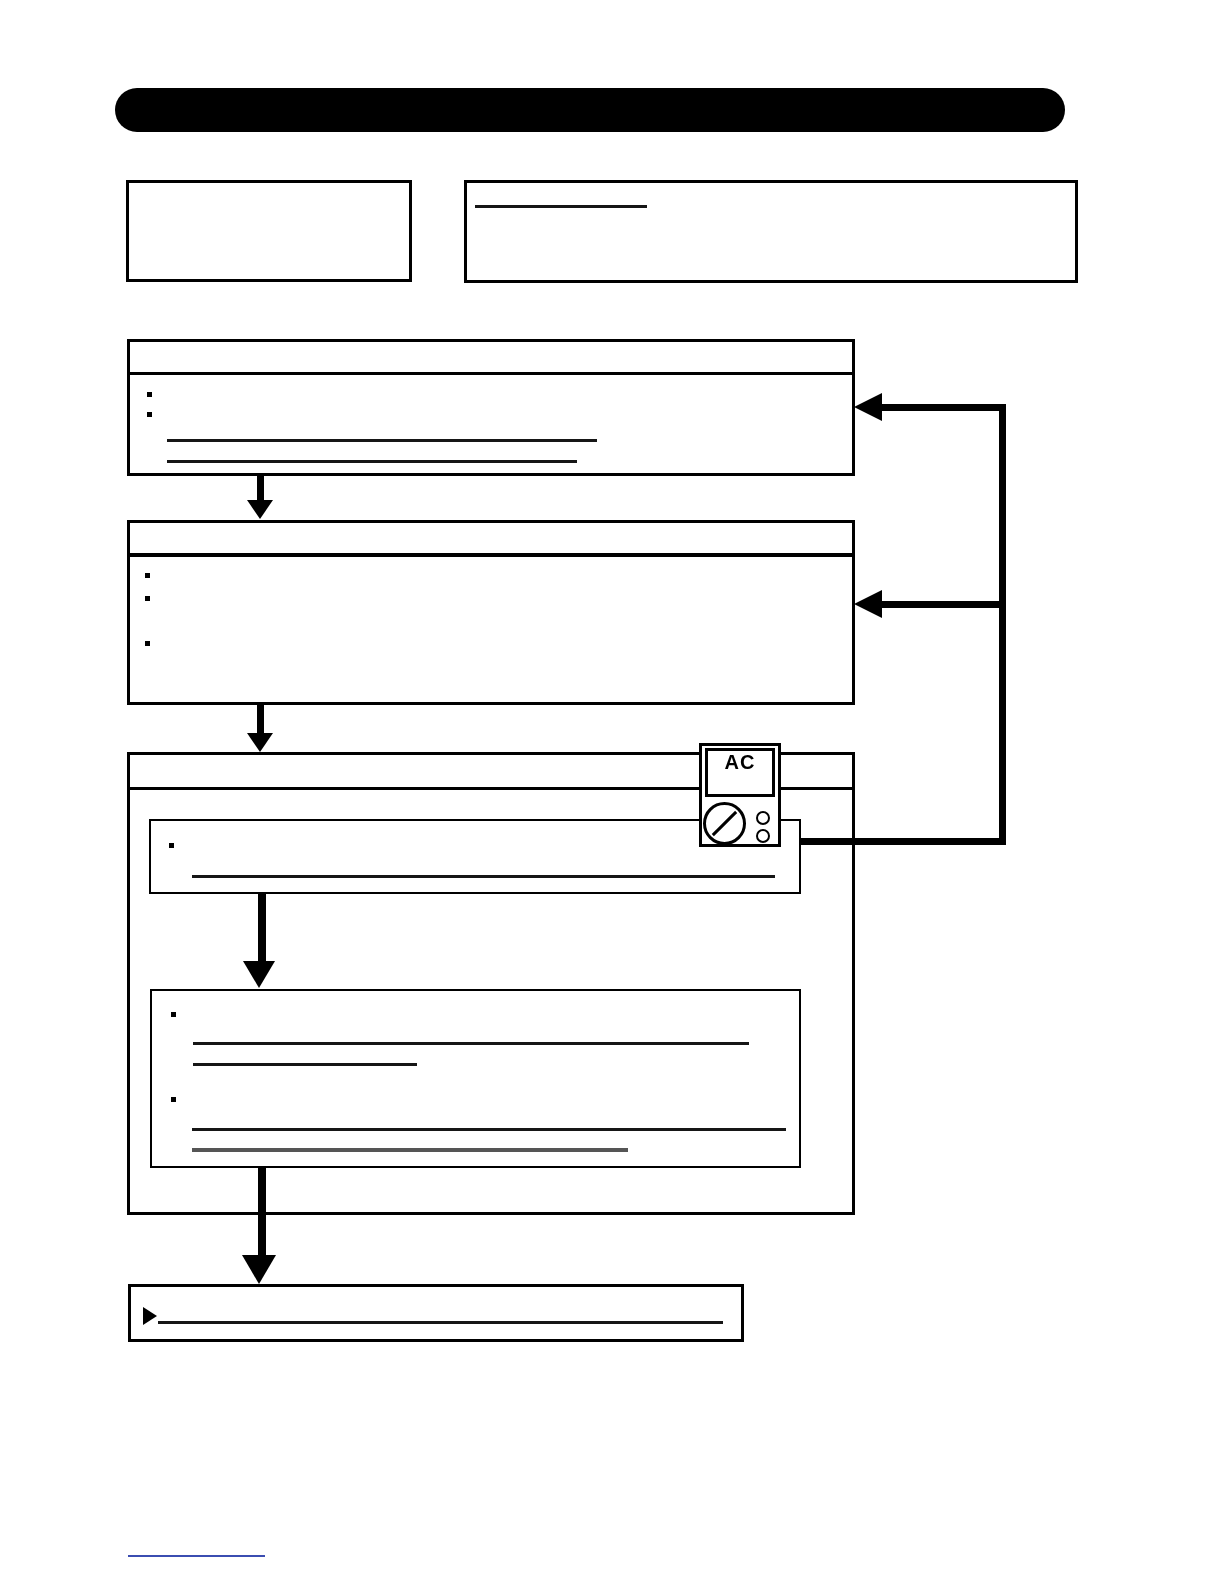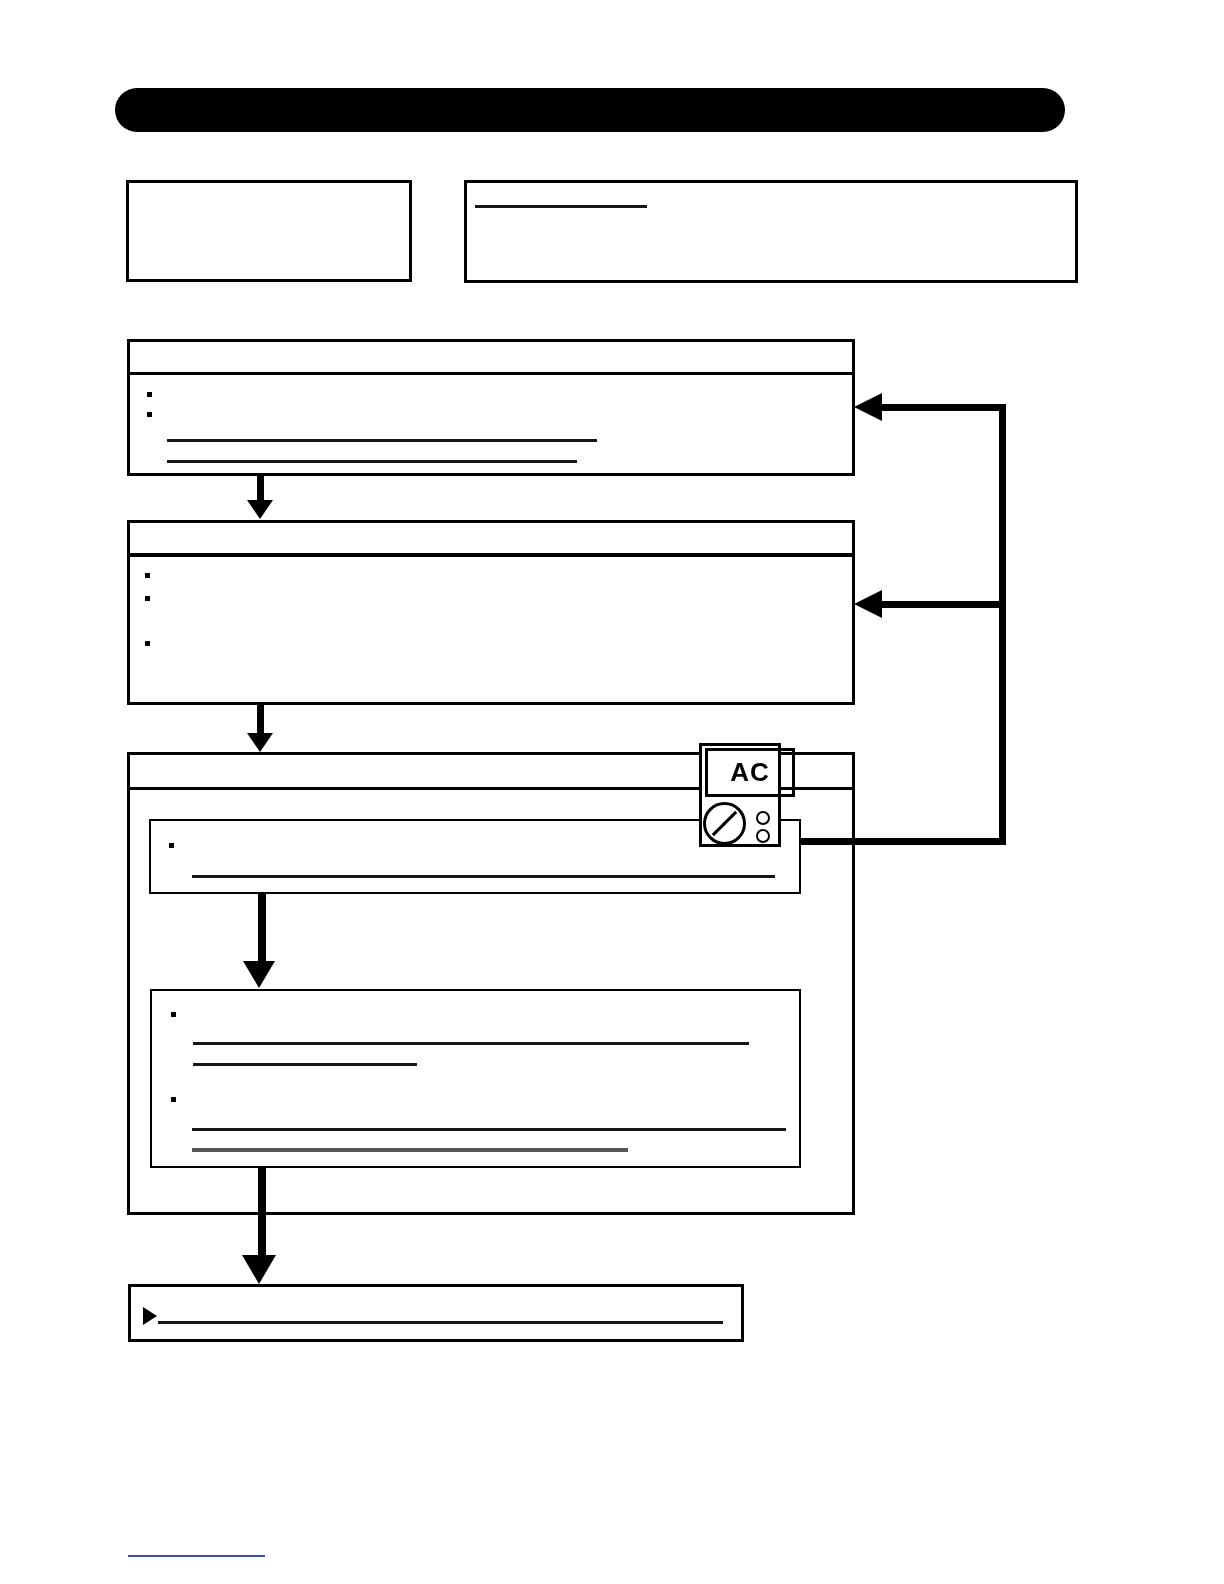--- a/index.html
+++ b/index.html
@@ -38,24 +38,24 @@
     border-right:28px solid #000;}
   .play{position:absolute;width:0;height:0;
     border-top:9px solid transparent;border-bottom:9px solid transparent;
     border-left:14px solid #000;}
   
   .meter{
     position:absolute;left:699px;top:743px;width:82px;height:104px;
     background:#fff;border:3px solid #000;box-sizing:border-box;z-index:5;
   }
   .meter-display{
-    position:absolute;left:3px;top:2px;width:90px;height:49px;
+    position:absolute;left:3px;top:2px;width:70px;height:49px;
     border:3px solid #000;box-sizing:border-box;
-    display:flex;align-items:center;justify-content:center;
-    font-weight:bold;font-size:26px;letter-spacing:1px;color:#000;
+    display:flex;align-items:flex-start;justify-content:center;
+    font-weight:bold;font-size:20px;letter-spacing:1px;color:#000;
   }
   .meter-dial{
     position:absolute;left:1px;top:56px;width:43px;height:43px;
     border:3px solid #000;border-radius:50%;box-sizing:border-box;
   }
   .meter-dial-line{
     position:absolute;left:2px;top:17px;width:33px;height:3px;background:#000;
     transform:rotate(-45deg);
   }
   .meter-terminal{

